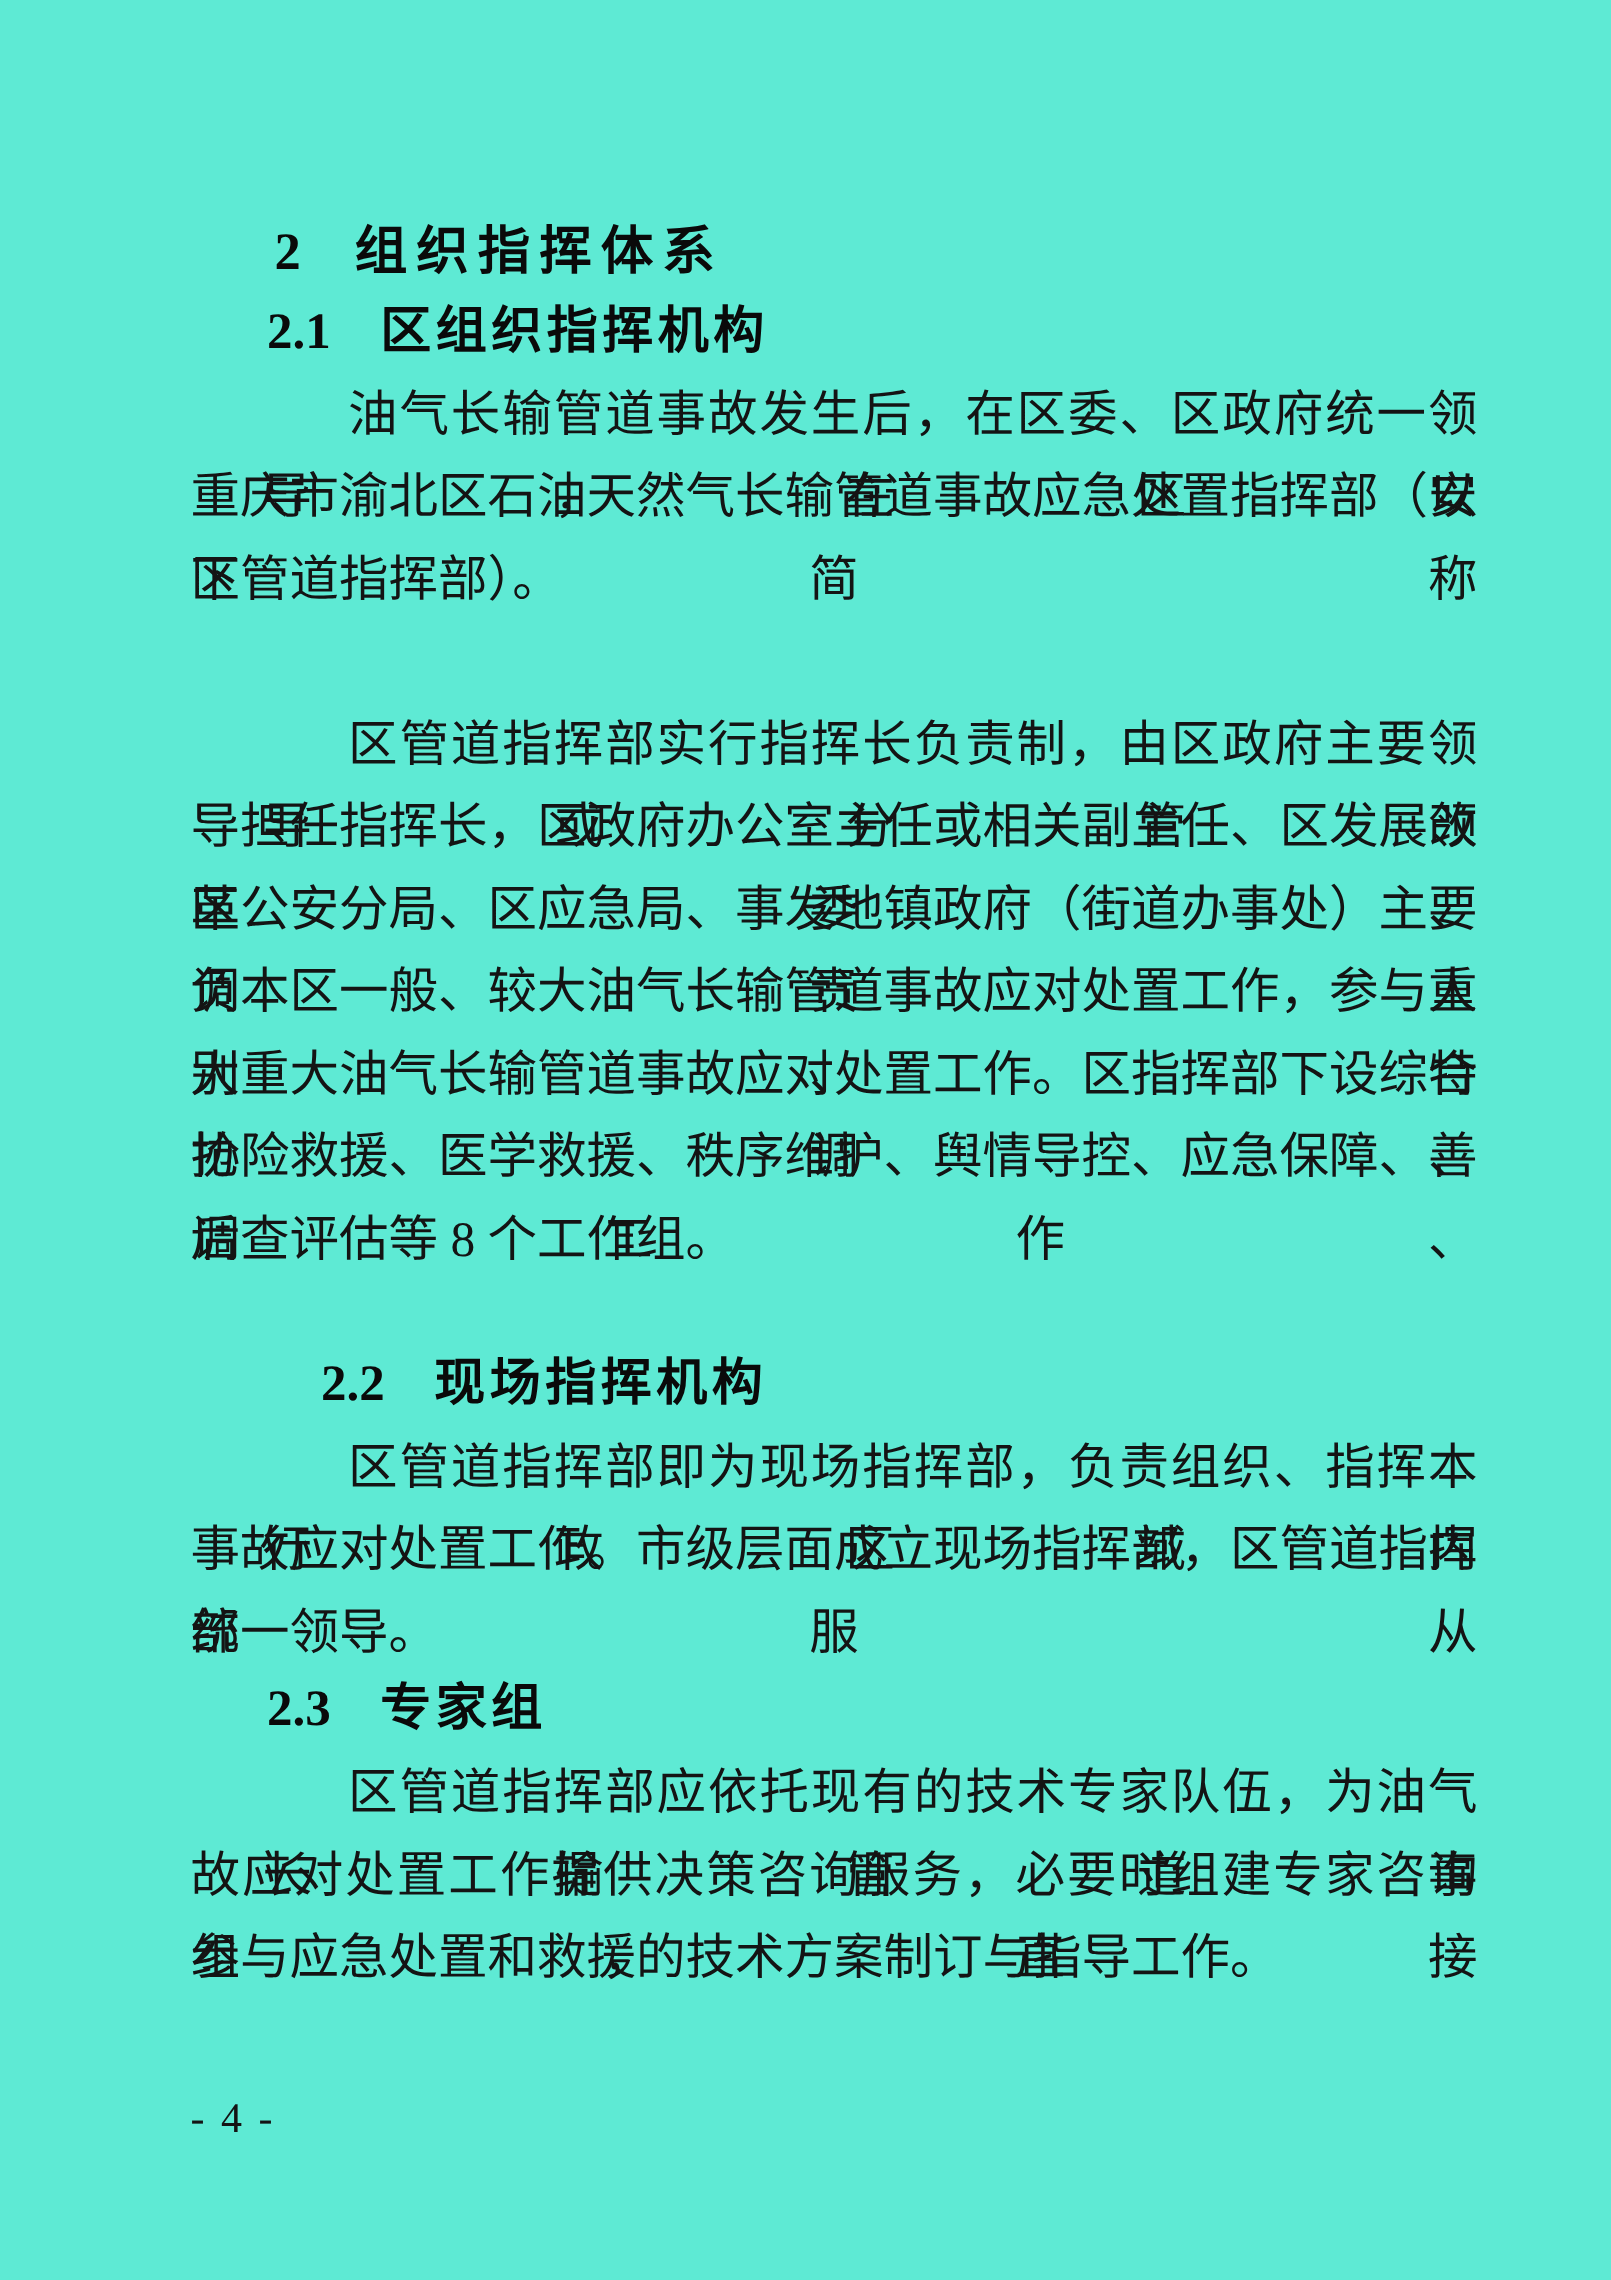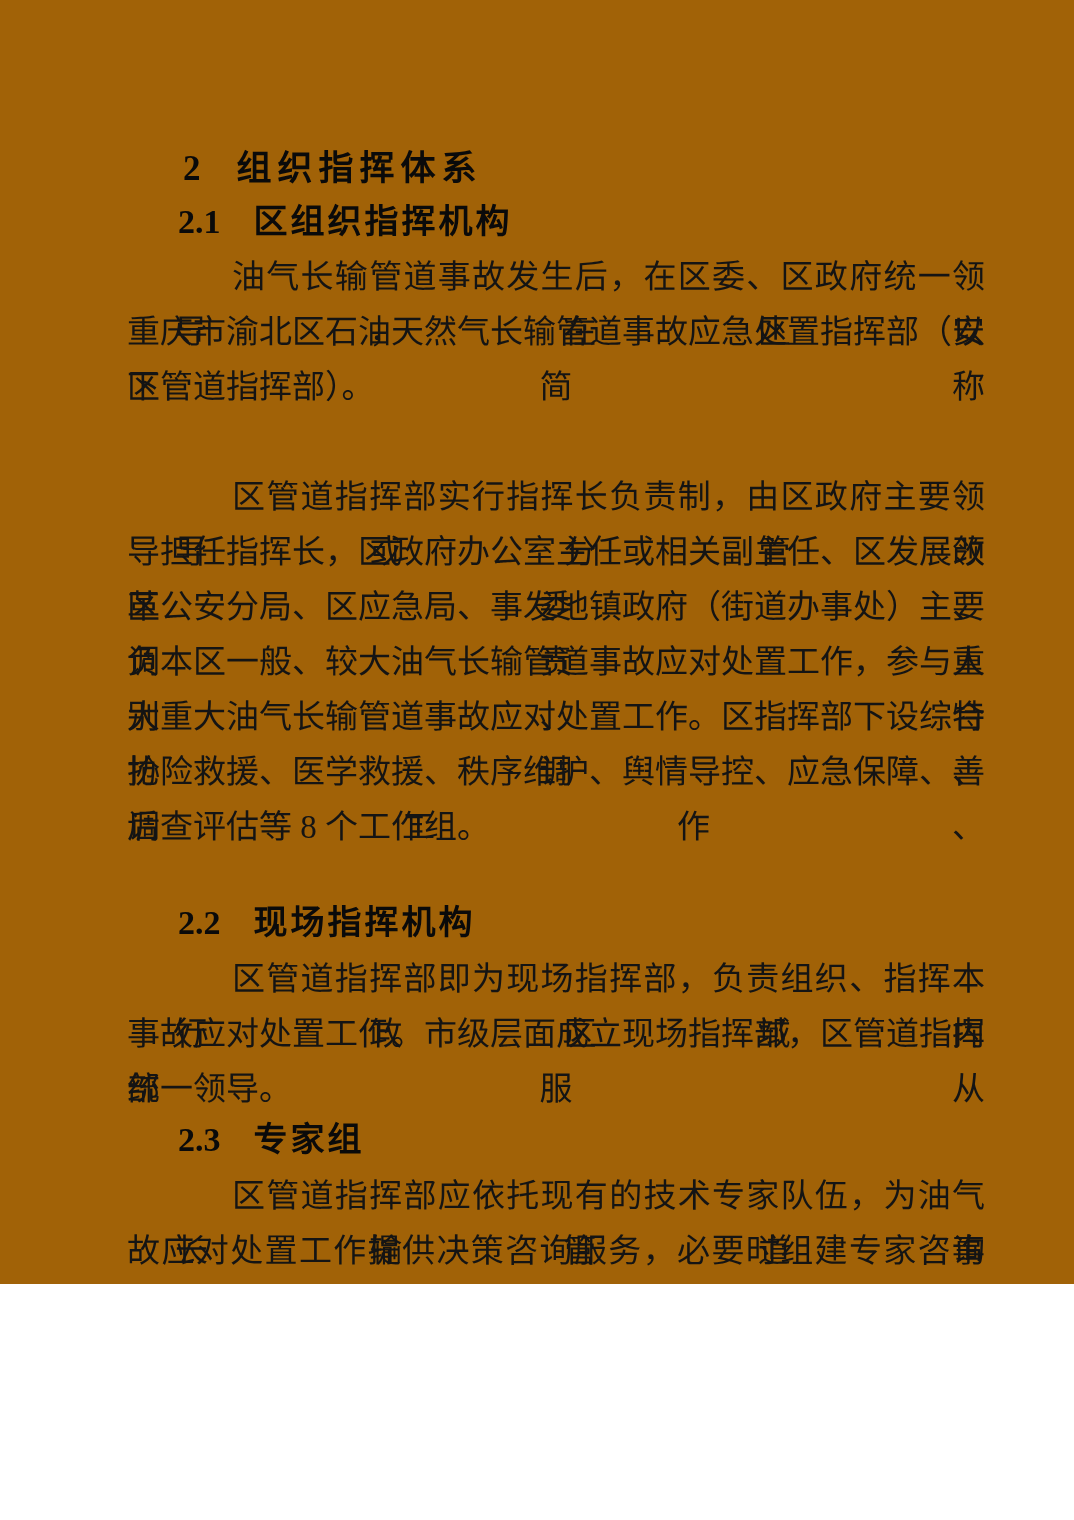--- a/index.html
+++ b/index.html
@@ -3,22 +3,22 @@
 <meta charset="utf-8">
 <style>
   html, body {
     margin: 0;
     padding: 0;
     background: #ffffff;
   }
   .page {
     position: relative;
     width: 1074px;
-    height: 1284px;
-    background: #a16207;
+    height: 1520px;
+    background: #5eead4;
     color: #0a0a0a;
     font-family: "Liberation Serif", serif;
     overflow: hidden;
   }
   
   .chapter-heading {
     position: absolute;
     top: 146px;
     left: 183px;
     font-size: 35px;
@@ -42,21 +42,21 @@
     font-weight: 700;
     font-family: "Liberation Serif", serif;
     letter-spacing: 3px;
     white-space: nowrap;
   }
   .section-heading .h-num {
     letter-spacing: 0;
     margin-right: 33px;
   }
   #section-heading-2-1 { top: 200px; text-align: center; }
-  #section-heading-2-2 { top: 901px; }
+  #section-heading-2-2 { top: 901px; margin-left: 36px; }
   #section-heading-2-3 { top: 1118px; }
   
   .para {
     position: absolute;
     left: 127px;
     width: 858px;
   }
   #paragraph-1 { top: 250px; }
   #paragraph-2 { top: 470px; }
   #paragraph-3 { top: 952px; }

